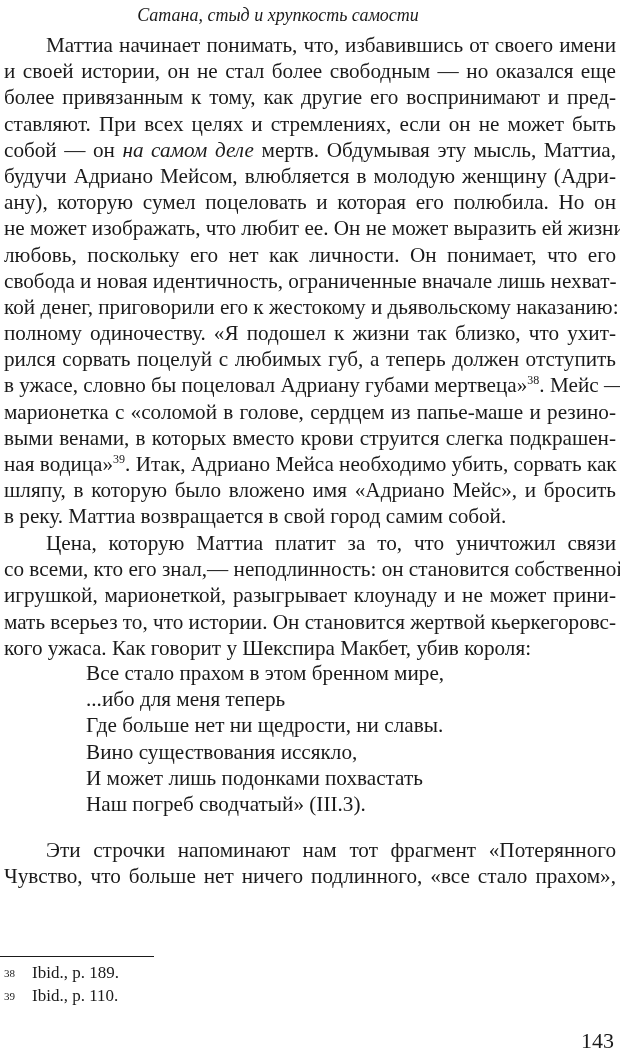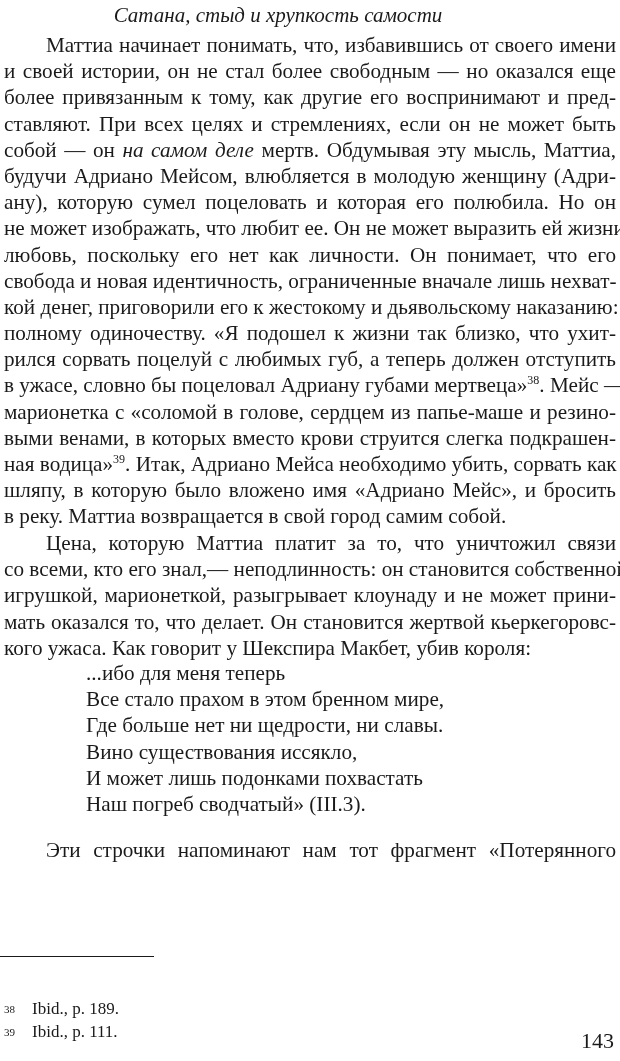--- a/index.html
+++ b/index.html
@@ -3,38 +3,38 @@
   <meta charset="utf-8">
   <style>
     html, body { margin: 0; padding: 0; background: #ffffff; }
     body {
       width: 620px; height: 1061px; position: relative; overflow: hidden;
       font-family: "Liberation Serif", "DejaVu Serif", serif;
       color: #1a1a1a;
     }
     .running-head {
       position: absolute; top: 4px; left: 0; width: 556px;
-      text-align: center; font-style: italic; font-size: 21px; line-height: 22px;
+      text-align: center; font-style: italic; font-size: 18px; line-height: 22px;
     }
     .body-text {
       position: absolute; left: 4px; width: 612px;
       font-size: 21.2px; line-height: 26.2px;
     }
     .line { display: block; white-space: nowrap; text-align: justify; text-align-last: justify; height: 26.2px; }
     .line.last { text-align-last: left; }
     .indent { padding-left: 42px; }
     .verse {
       position: absolute; left: 86px; font-size: 21.2px; line-height: 26.2px;
     }
     .verse .vline { display: block; white-space: nowrap; }
     .fn-rule {
       position: absolute; left: 0px; top: 956px; width: 154px; height: 0;
       border-top: 1.5px solid #1a1a1a;
     }
-    .footnotes { position: absolute; left: 4px; top: 997px; font-size: 17px; line-height: 23px; }
+    .footnotes { position: absolute; left: 4px; top: 961px; font-size: 17px; line-height: 23px; }
     .fn { display: block; white-space: nowrap; }
     .fn sup, .fnnum { font-size: 11px; vertical-align: top; position: relative; top: 1px; display: inline-block; width: 28px; }
     sup.ref { font-size: 12px; line-height: 0; vertical-align: super; }
     .page-number {
       position: absolute; right: 6px; top: 1028px; font-size: 22px; line-height: 26px;
     }
     em { }
   </style>
 </head>
 <body>
@@ -60,37 +60,38 @@
   <span class="line">выми венами, в которых вместо крови струится слегка подкрашен-</span>
   <span class="line"><span>ная водица»</span><sup class="ref">39</sup><span>. Итак, Адриано Мейса необходимо убить, сорвать как</span></span>
   <span class="line">шляпу, в которую было вложено имя «Адриано Мейс», и бросить</span>
   <span class="line last">в реку. Маттиа возвращается в свой город самим собой.</span>
 </div>
 
 <div class="body-text" style="top:530px;">
   <span class="line indent">Цена, которую Маттиа платит за то, что уничтожил связи</span>
   <span class="line">со всеми, кто его знал,— неподлинность: он становится собственной</span>
   <span class="line">игрушкой, марионеткой, разыгрывает клоунаду и не может прини-</span>
-  <span class="line">мать оказался то, что делает. Он становится жертвой кьеркегоровс-</span>
+  <span class="line">мать всерьез то, что истории. Он становится жертвой кьеркегоровс-</span>
   <span class="line last">кого ужаса. Как говорит у Шекспира Макбет, убив короля:</span>
 </div>
 
 <div class="verse" style="top:660px;">
+  <span class="vline">Все стало прахом в этом бренном мире,</span>
   <span class="vline">...ибо для меня теперь</span>
-  <span class="vline">Все стало прахом в этом бренном мире,</span>
   <span class="vline">Где больше нет ни щедрости, ни славы.</span>
   <span class="vline">Вино существования иссякло,</span>
   <span class="vline">И может лишь подонками похвастать</span>
   <span class="vline">Наш погреб сводчатый» (III.3).</span>
 </div>
 
 <div class="body-text" style="top:837px;">
   <span class="line indent">Эти строчки напоминают нам тот фрагмент «Потерянного</span>
+  <span class="line">Чувство, что больше нет ничего подлинного, «все стало прахом»,</span>
 </div>
 
 <div class="fn-rule"></div>
 
 <div class="footnotes">
   <span class="fn"><span class="fnnum">38</span><span>Ibid., p. 189.</span></span>
-  <span class="fn"><span class="fnnum">39</span><span>Ibid., p. 111.</span></span>
+  <span class="fn"><span class="fnnum">39</span><span>Ibid., p. 110.</span></span>
 </div>
 
 <div class="page-number">143</div>
 
 </body></html>

